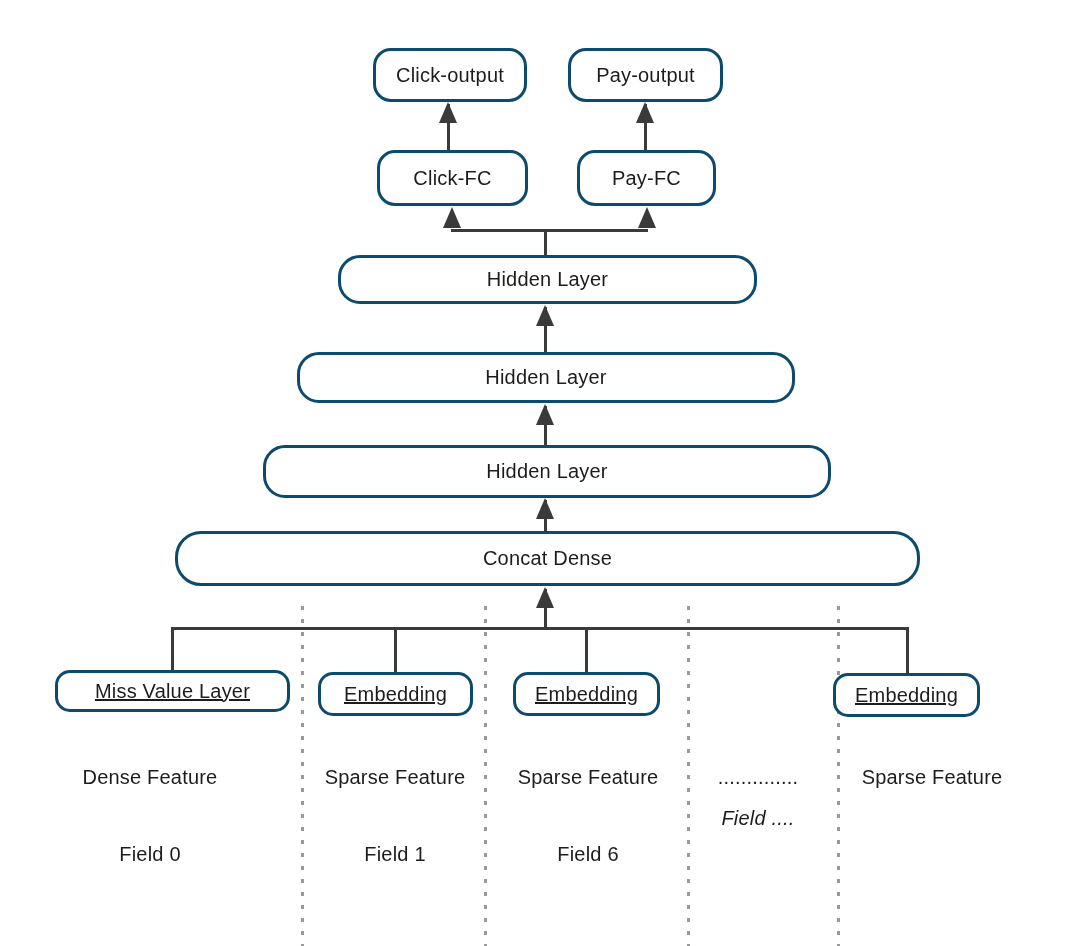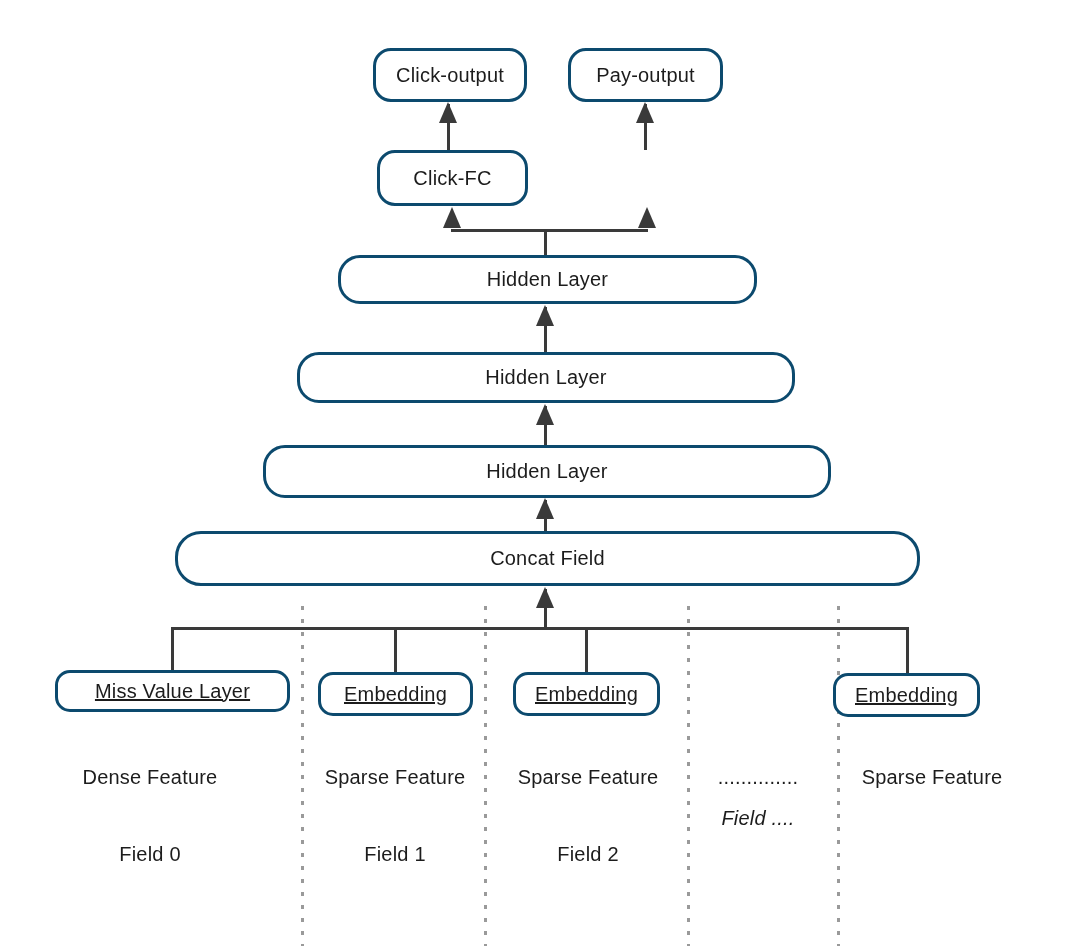--- a/index.html
+++ b/index.html
@@ -109,33 +109,34 @@
 
   <div class="hline" style="left:171px; top:627px; width:738px;"></div>
   <div class="vline" style="left:171px; top:627px; height:43px;"></div>
   <div class="vline" style="left:394px; top:627px; height:45px;"></div>
   <div class="vline" style="left:585px; top:627px; height:45px;"></div>
   <div class="vline" style="left:906px; top:627px; height:46px;"></div>
 
   <div class="box r18" id="click-output">Click-output</div>
   <div class="box r18" id="click-fc">Click-FC</div>
   <div class="box r18" id="pay-output">Pay-output</div>
+  <div class="box r18" id="pay-fc">Pay-FC</div>
   <div class="box r22" id="hidden1">Hidden Layer</div>
   <div class="box r22" id="hidden2">Hidden Layer</div>
   <div class="box r22" id="hidden3">Hidden Layer</div>
-  <div class="box r26" id="concat">Concat Field</div>
+  <div class="box r26" id="concat">Concat Dense</div>
   <div class="box r15" id="miss-value">Miss Value Layer</div>
   <div class="box r15" id="embedding1">Embedding</div>
   <div class="box r15" id="embedding2">Embedding</div>
   <div class="box r15" id="embedding-n">Embedding</div>
 
   <div class="label" style="left:40px;  top:766px;">Dense Feature</div>
   <div class="label" style="left:285px; top:766px;">Sparse Feature</div>
   <div class="label" style="left:478px; top:766px;">Sparse Feature</div>
   <div class="label" style="left:648px; top:766px;">..............</div>
   <div class="label" style="left:822px; top:766px;">Sparse Feature</div>
 
   <div class="label" style="left:40px;  top:843px;">Field 0</div>
   <div class="label" style="left:285px; top:843px;">Field 1</div>
-  <div class="label" style="left:478px; top:843px;">Field 2</div>
+  <div class="label" style="left:478px; top:843px;">Field 6</div>
   <div class="label" style="left:648px; top:807px;font-style:italic;">Field ....</div>
 
 </div>
 
 </body></html>

